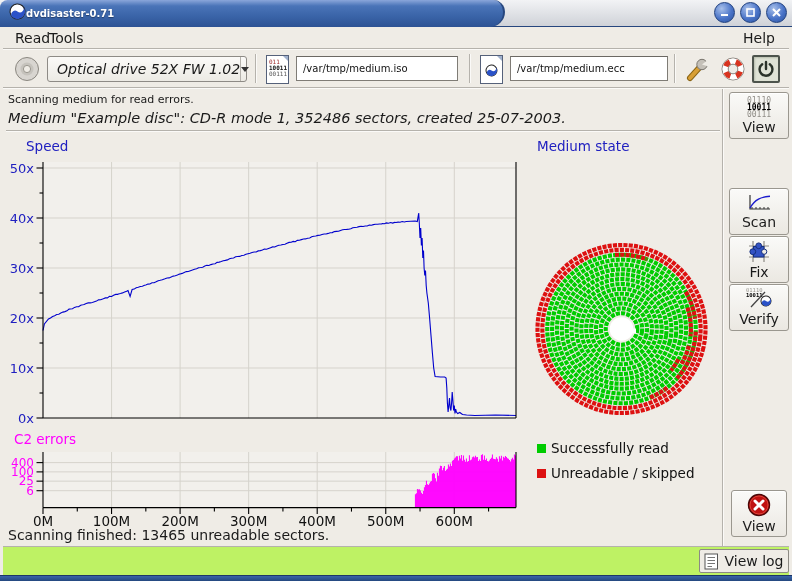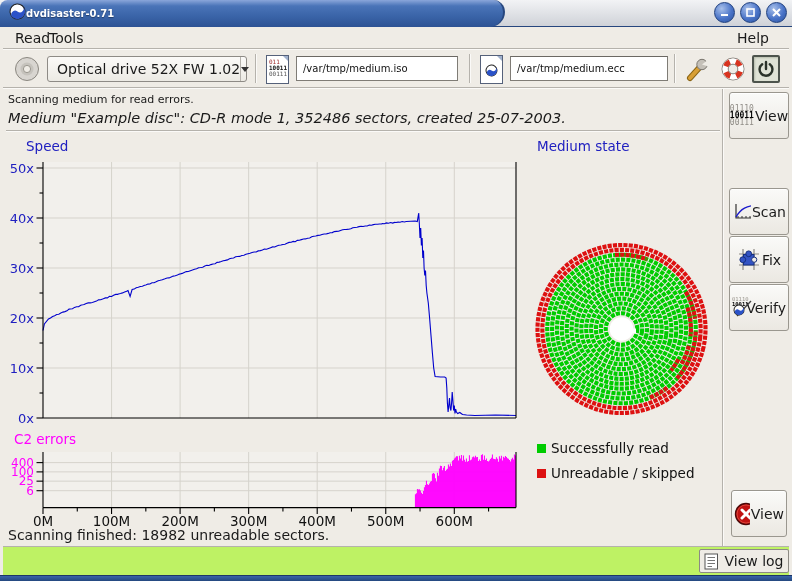--- a/index.html
+++ b/index.html
@@ -23,21 +23,21 @@
   .winbtn svg{display:block;}
   
   .menubar{position:absolute;left:3px;right:3px;top:27px;height:22px;background:#efece6;
     border-bottom:1px solid #b5b2ac;box-shadow:0 1px 0 #fbfaf8;font-size:14px;}
   .menuitem{position:absolute;top:2px;padding:1px 4px;}
   
   .toolbar{position:absolute;left:3px;right:3px;top:50px;height:38px;background:#efece6;
     border-bottom:1px solid #b5b2ac;box-shadow:0 1px 0 #fbfaf8;}
   .tsep{position:absolute;top:4px;height:29px;width:1px;background:#b5b2ac;box-shadow:1px 0 0 #fbfaf8;}
   .combo{position:absolute;left:44px;top:6px;width:200px;height:26px;border:1px solid #8e8b86;border-radius:3px;
-    background:linear-gradient(180deg,#fbfaf8,#eceae4);font-size:14px;display:flex;align-items:center;}
+    background:linear-gradient(180deg,#fbfaf8,#eceae4);font-size:14px;display:flex;align-items:center;font-style:italic;}
   .combo-label{flex:1;padding-left:9px;white-space:nowrap;}
   .combo-arrow{width:22px;align-self:stretch;border-left:1px solid #b5b2ac;display:flex;align-items:center;justify-content:center;}
   .combo-arrow span{width:0;height:0;border-left:4px solid transparent;border-right:4px solid transparent;border-top:5px solid #333;}
   .entry{position:absolute;top:6px;height:25px;border:1px solid #7f7c76;border-top-color:#6b6863;background:#fff;
     font-size:10px;padding:2px 6px;font-family:"DejaVu Sans","Liberation Sans",sans-serif;color:#111;}
   .tbicon{position:absolute;display:block;}
   .powerbtn{position:absolute;left:749px;top:5px;width:28px;height:28px;border:2px solid #4d544d;border-radius:2px;
     background:#dfe3d6;box-shadow:inset 1px 1px 2px #b8bdae;display:flex;align-items:center;justify-content:center;padding:0;}
   
   .fileicon{position:absolute;width:23px;height:29px;top:5px;background:#fff;border:1px solid #55617a;
@@ -49,21 +49,21 @@
   
   .status1{position:absolute;left:8px;top:93px;font-size:11px;}
   .status2{position:absolute;left:8px;top:110px;font-size:14.5px;font-style:italic;}
   .groove-h{position:absolute;height:1px;background:#b5b2ac;box-shadow:0 1px 0 #fbfaf8;}
   .groove-v{position:absolute;width:1px;background:#b5b2ac;box-shadow:1px 0 0 #fbfaf8;}
   
   #charts{position:absolute;left:0;top:135px;}
   
   .sidebtn{position:absolute;left:729px;width:60px;height:47px;border:1px solid #9a978f;border-radius:3px;
     background:linear-gradient(180deg,#fafaf8,#ebe8e2);box-shadow:inset 0 1px 0 #fff;
-    display:flex;flex-direction:row;align-items:center;justify-content:center;gap:1px;
+    display:flex;flex-direction:column;align-items:center;justify-content:center;gap:1px;
     font-size:14px;padding:2px;cursor:default;font-family:inherit;color:#1a1a1a;}
   .readbits{font-family:"DejaVu Sans Mono","Liberation Mono",monospace;font-size:8px;line-height:7px;text-align:center;}
   .readbits .g{color:#8f8c86;} .readbits .k{color:#000;font-weight:bold;}
   .verify-ico{position:relative;width:26px;height:22px;}
   .verify-ico .vb{position:absolute;left:0;top:0;font-family:"DejaVu Sans Mono","Liberation Mono",monospace;font-size:5.5px;line-height:5px;}
   .verify-ico .vb .g{color:#9a978f;} .verify-ico .vb .k{color:#000;font-weight:bold;}
   .verify-ico .yy-pos{position:absolute;right:0;bottom:0;}
   
   .fstatus{position:absolute;left:8px;top:527px;font-size:14px;}
   .logbar{position:absolute;left:3px;right:3px;top:547px;height:28px;background:#bef264;}
@@ -105,21 +105,21 @@
     <button class="winbtn" style="left:766px">
       <svg width="11" height="11">
           <path d="M2 2 L9 9 M9 2 L2 9" stroke="#fff" stroke-width="2"></path>
         </svg>
     </button>
   </div>
 
   <div class="menubar">
     <span class="menuitem" style="left:8px">Read</span>
     <span class="menuitem" style="left:42px">Tools</span>
-    <span class="menuitem" style="right:16px">Help</span>
+    <span class="menuitem" style="right:10px">Help</span>
   </div>
 
   <div class="toolbar">
     <span class="tbicon" style="left:11px;top:6px">
       <svg width="26" height="26">
           <circle cx="13" cy="13" r="11.5" fill="#d8d5d0" stroke="#8a8780"></circle>
           <circle cx="13" cy="13" r="6.5" fill="#c6c3bd"></circle>
           <circle cx="13" cy="13" r="3.6" fill="#efece6" stroke="#9a978f"></circle>
         </svg>
     </span>
@@ -460,21 +460,21 @@
 
   <button class="sidebtn" style="top:490px;left:731px;width:56px">
     <svg width="24" height="24">
       <circle cx="12" cy="12" r="10.5" fill="#c01212" stroke="#4a0808" stroke-width="1.4"></circle>
       <circle cx="12" cy="12" r="9" fill="none" stroke="#e8584a" stroke-width="1" opacity="0.7"></circle>
       <path d="M8 8 L16 16 M16 8 L8 16" stroke="#fff" stroke-width="3" stroke-linecap="round"></path>
     </svg>
     <span>View</span>
   </button>
 
-  <div class="fstatus">Scanning finished: 18982 unreadable sectors.</div>
+  <div class="fstatus">Scanning finished: 13465 unreadable sectors.</div>
   <div class="groove-h" style="left:3px;top:546px;width:786px"></div>
   <div class="logbar">
     <button class="viewlog">
       <svg width="15" height="17">
         <rect x="1" y="1" width="12.5" height="15" fill="#fff" stroke="#555"></rect>
         <path d="M3.5 4.5 H11 M3.5 7.5 H11 M3.5 10.5 H11 M3.5 13.5 H8" stroke="#777" stroke-width="1"></path>
       </svg>
       <span>View log</span>
     </button>
   </div>

